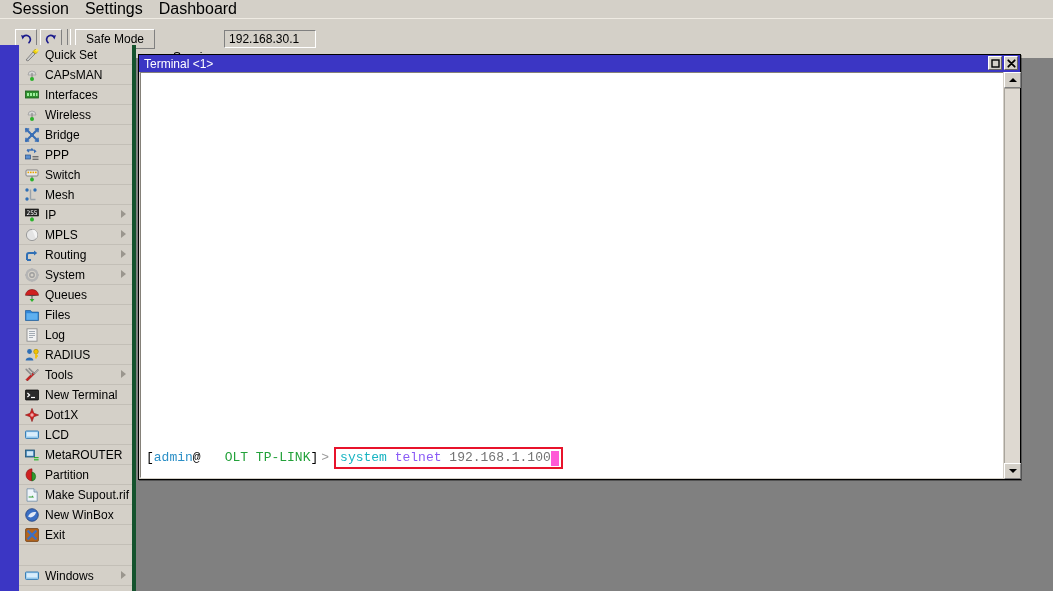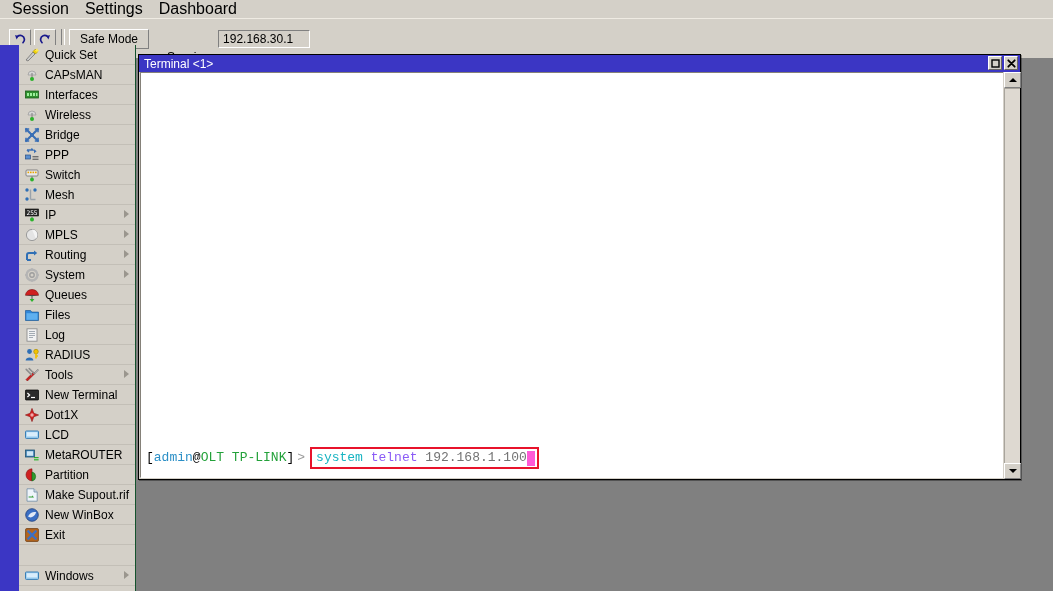--- a/index.html
+++ b/index.html
@@ -45,21 +45,21 @@
   
   .toolbar {
     position: absolute;
     left: 0; top: 18px;
     width: 1053px; height: 40px;
     background: #d4d0c8;
     border-top: 1px solid #efebe3;
     box-sizing: border-box;
     display: flex;
     align-items: center;
-    padding-left: 9px;
+    padding-left: 15px;
   }
   .tb-btn {
     width: 22px; height: 20px;
     background: #d4d0c8;
     border-top: 1px solid #ffffff;
     border-left: 1px solid #ffffff;
     border-right: 1px solid #808080;
     border-bottom: 1px solid #808080;
     box-sizing: border-box;
     margin-right: 3px;
@@ -118,21 +118,21 @@
     background: #3b36c4;
     overflow: hidden;
   }
 
   
   .sidebar {
     position: absolute;
     left: 19px; top: 45px;
     width: 117px; height: 546px;
     background: #d4d0c8;
-    border-right: 1px solid #14532d;
+    border-right: 4px solid #14532d;
     box-sizing: border-box;
     overflow: hidden;
   }
   .menu-item {
     position: relative;
     height: 20px;
     display: flex;
     align-items: center;
     border-bottom: 1px solid #c3bfb7;
     box-sizing: border-box;
@@ -234,21 +234,21 @@
     display: flex;
     align-items: center;
     font-family: "Liberation Mono", "DejaVu Sans Mono", monospace;
     font-size: 13px;
     line-height: 16px;
     white-space: pre;
   }
   .cl-bracket { color: #000000; }
   .cl-user    { color: #2b8fc6; }
   .cl-at      { color: #000000; }
-  .cl-host    { color: #23a13a; }
+  .cl-host    { color: #23a13a; padding-left: 24px; }
   .cl-prompt  { color: #9b9b9b; padding: 0 3px; }
   .cmd-highlight {
     border: 2px solid #e8132b;
     padding: 1px 2px 1px 4px;
     margin-left: 2px;
     display: flex;
     align-items: center;
     background: #ffffff;
   }
   .cl-cmd1 { color: #18b4c2; }

